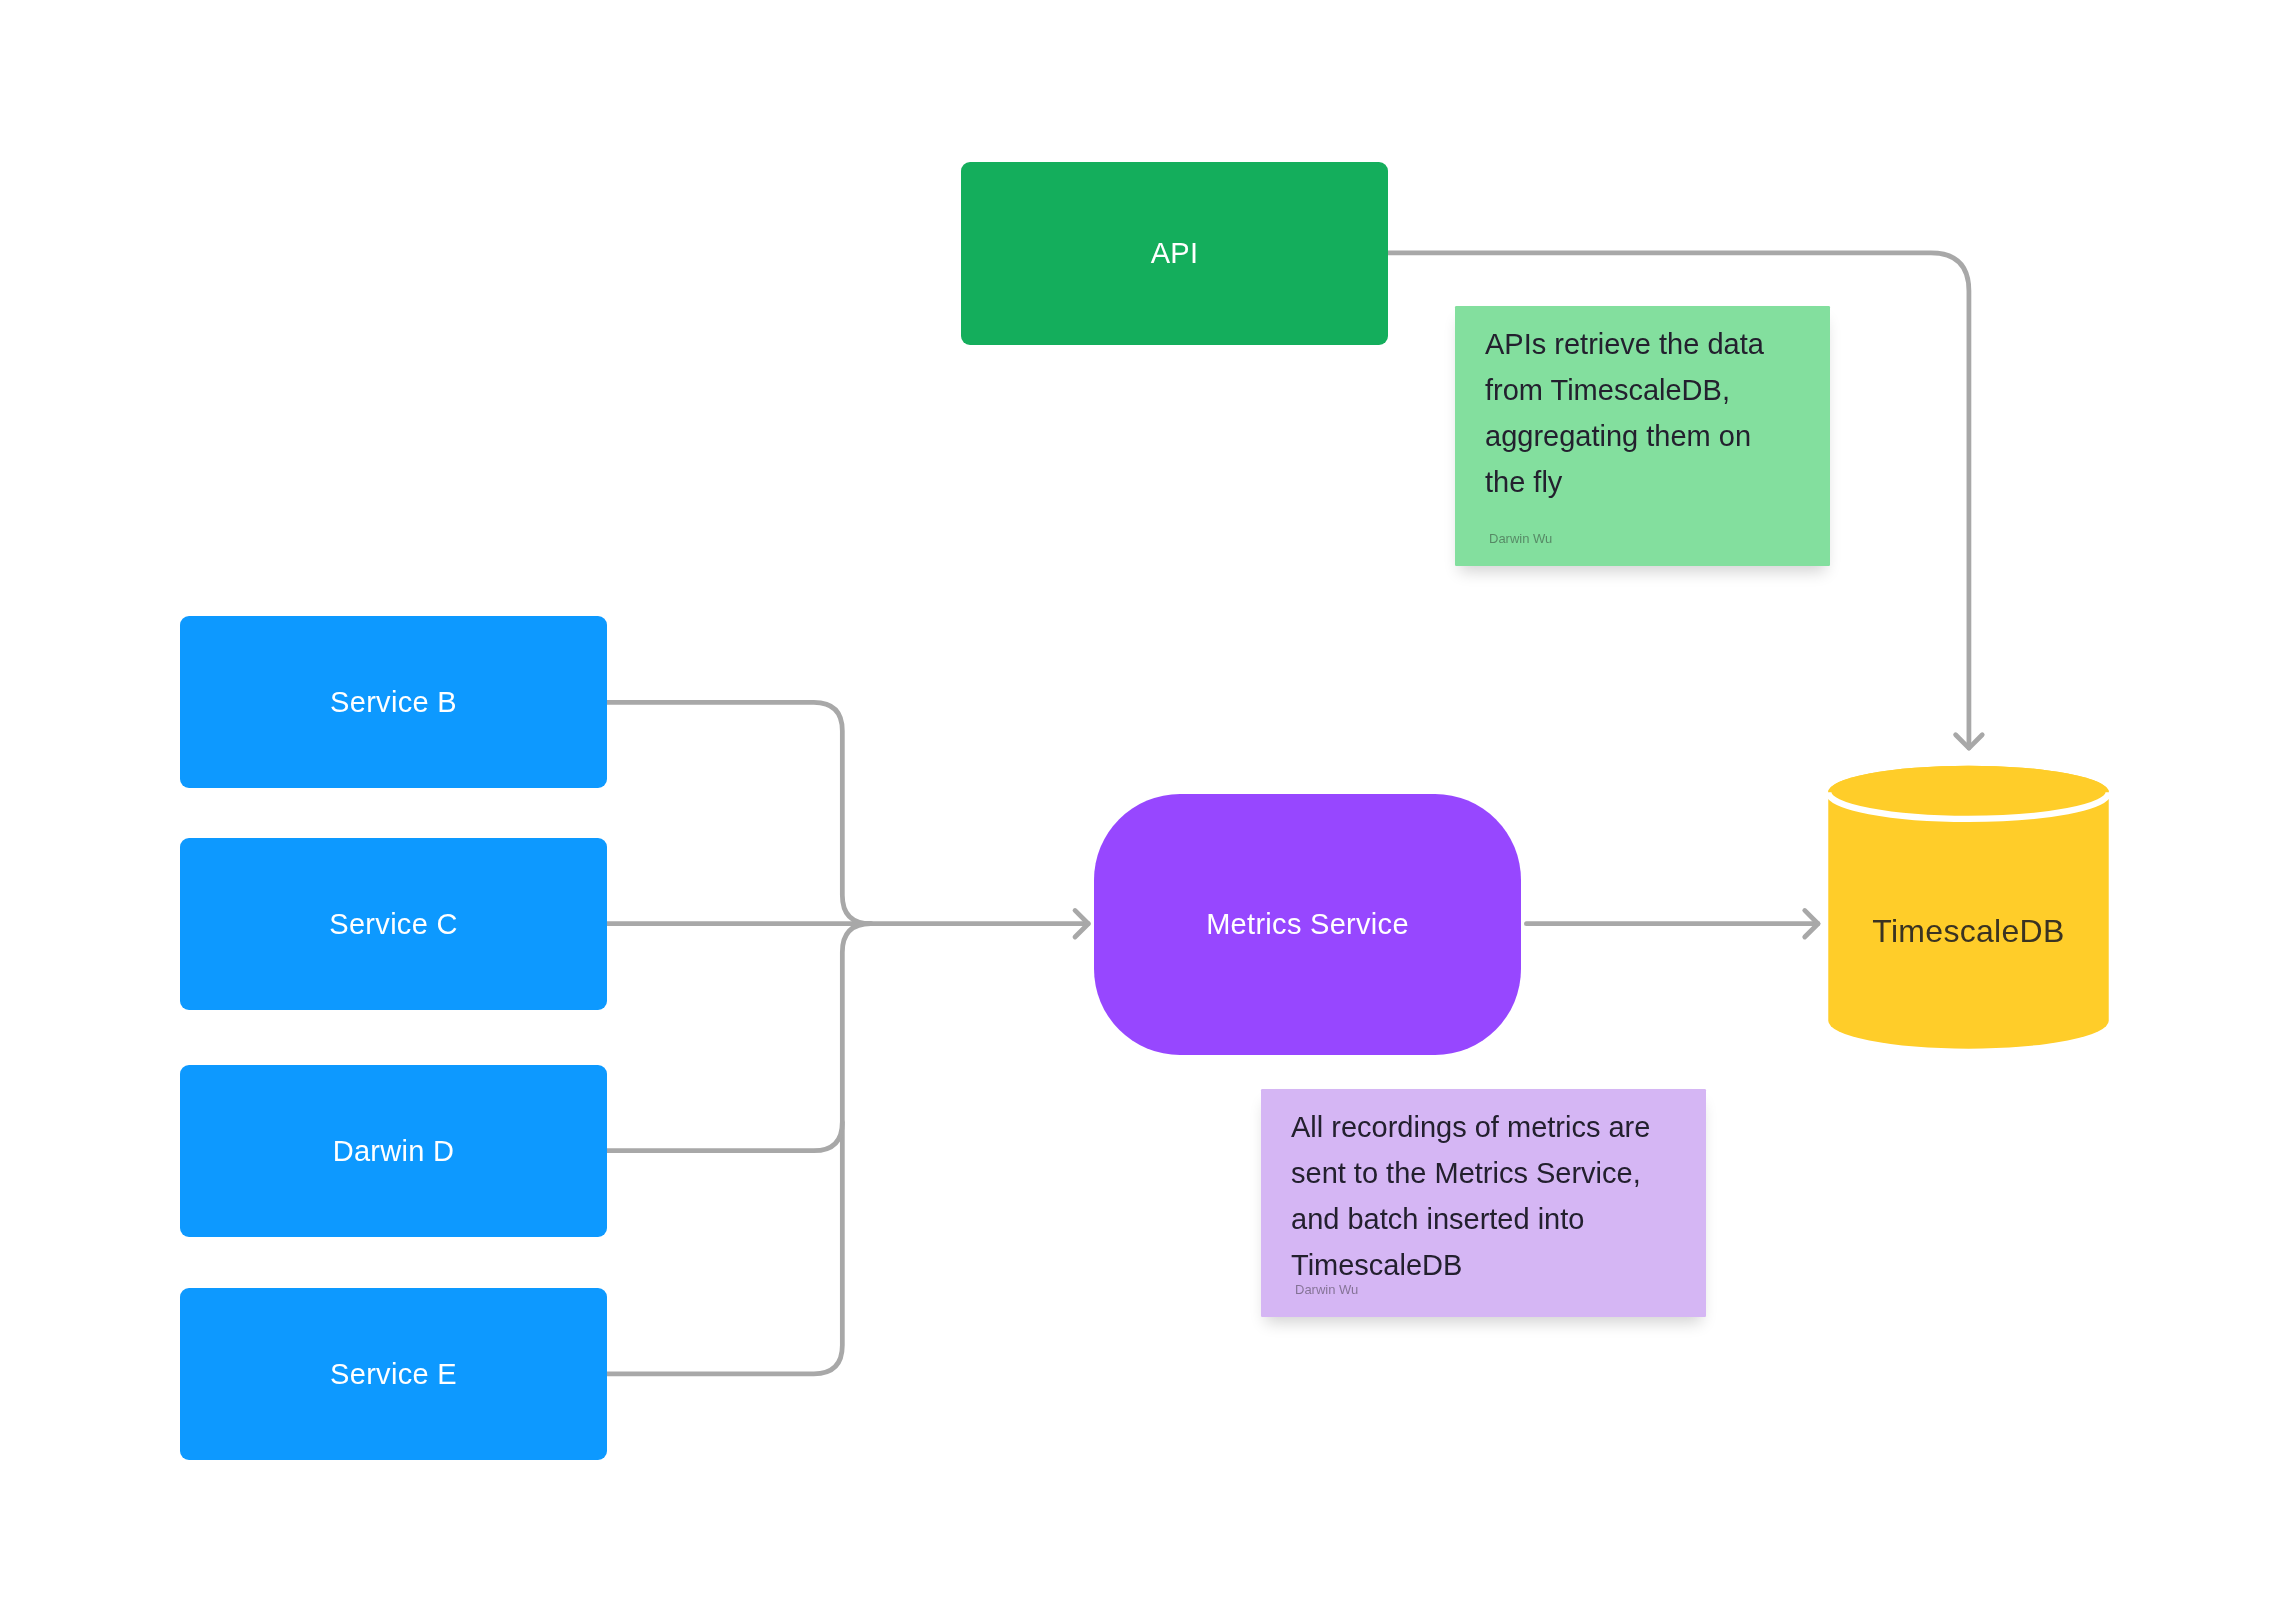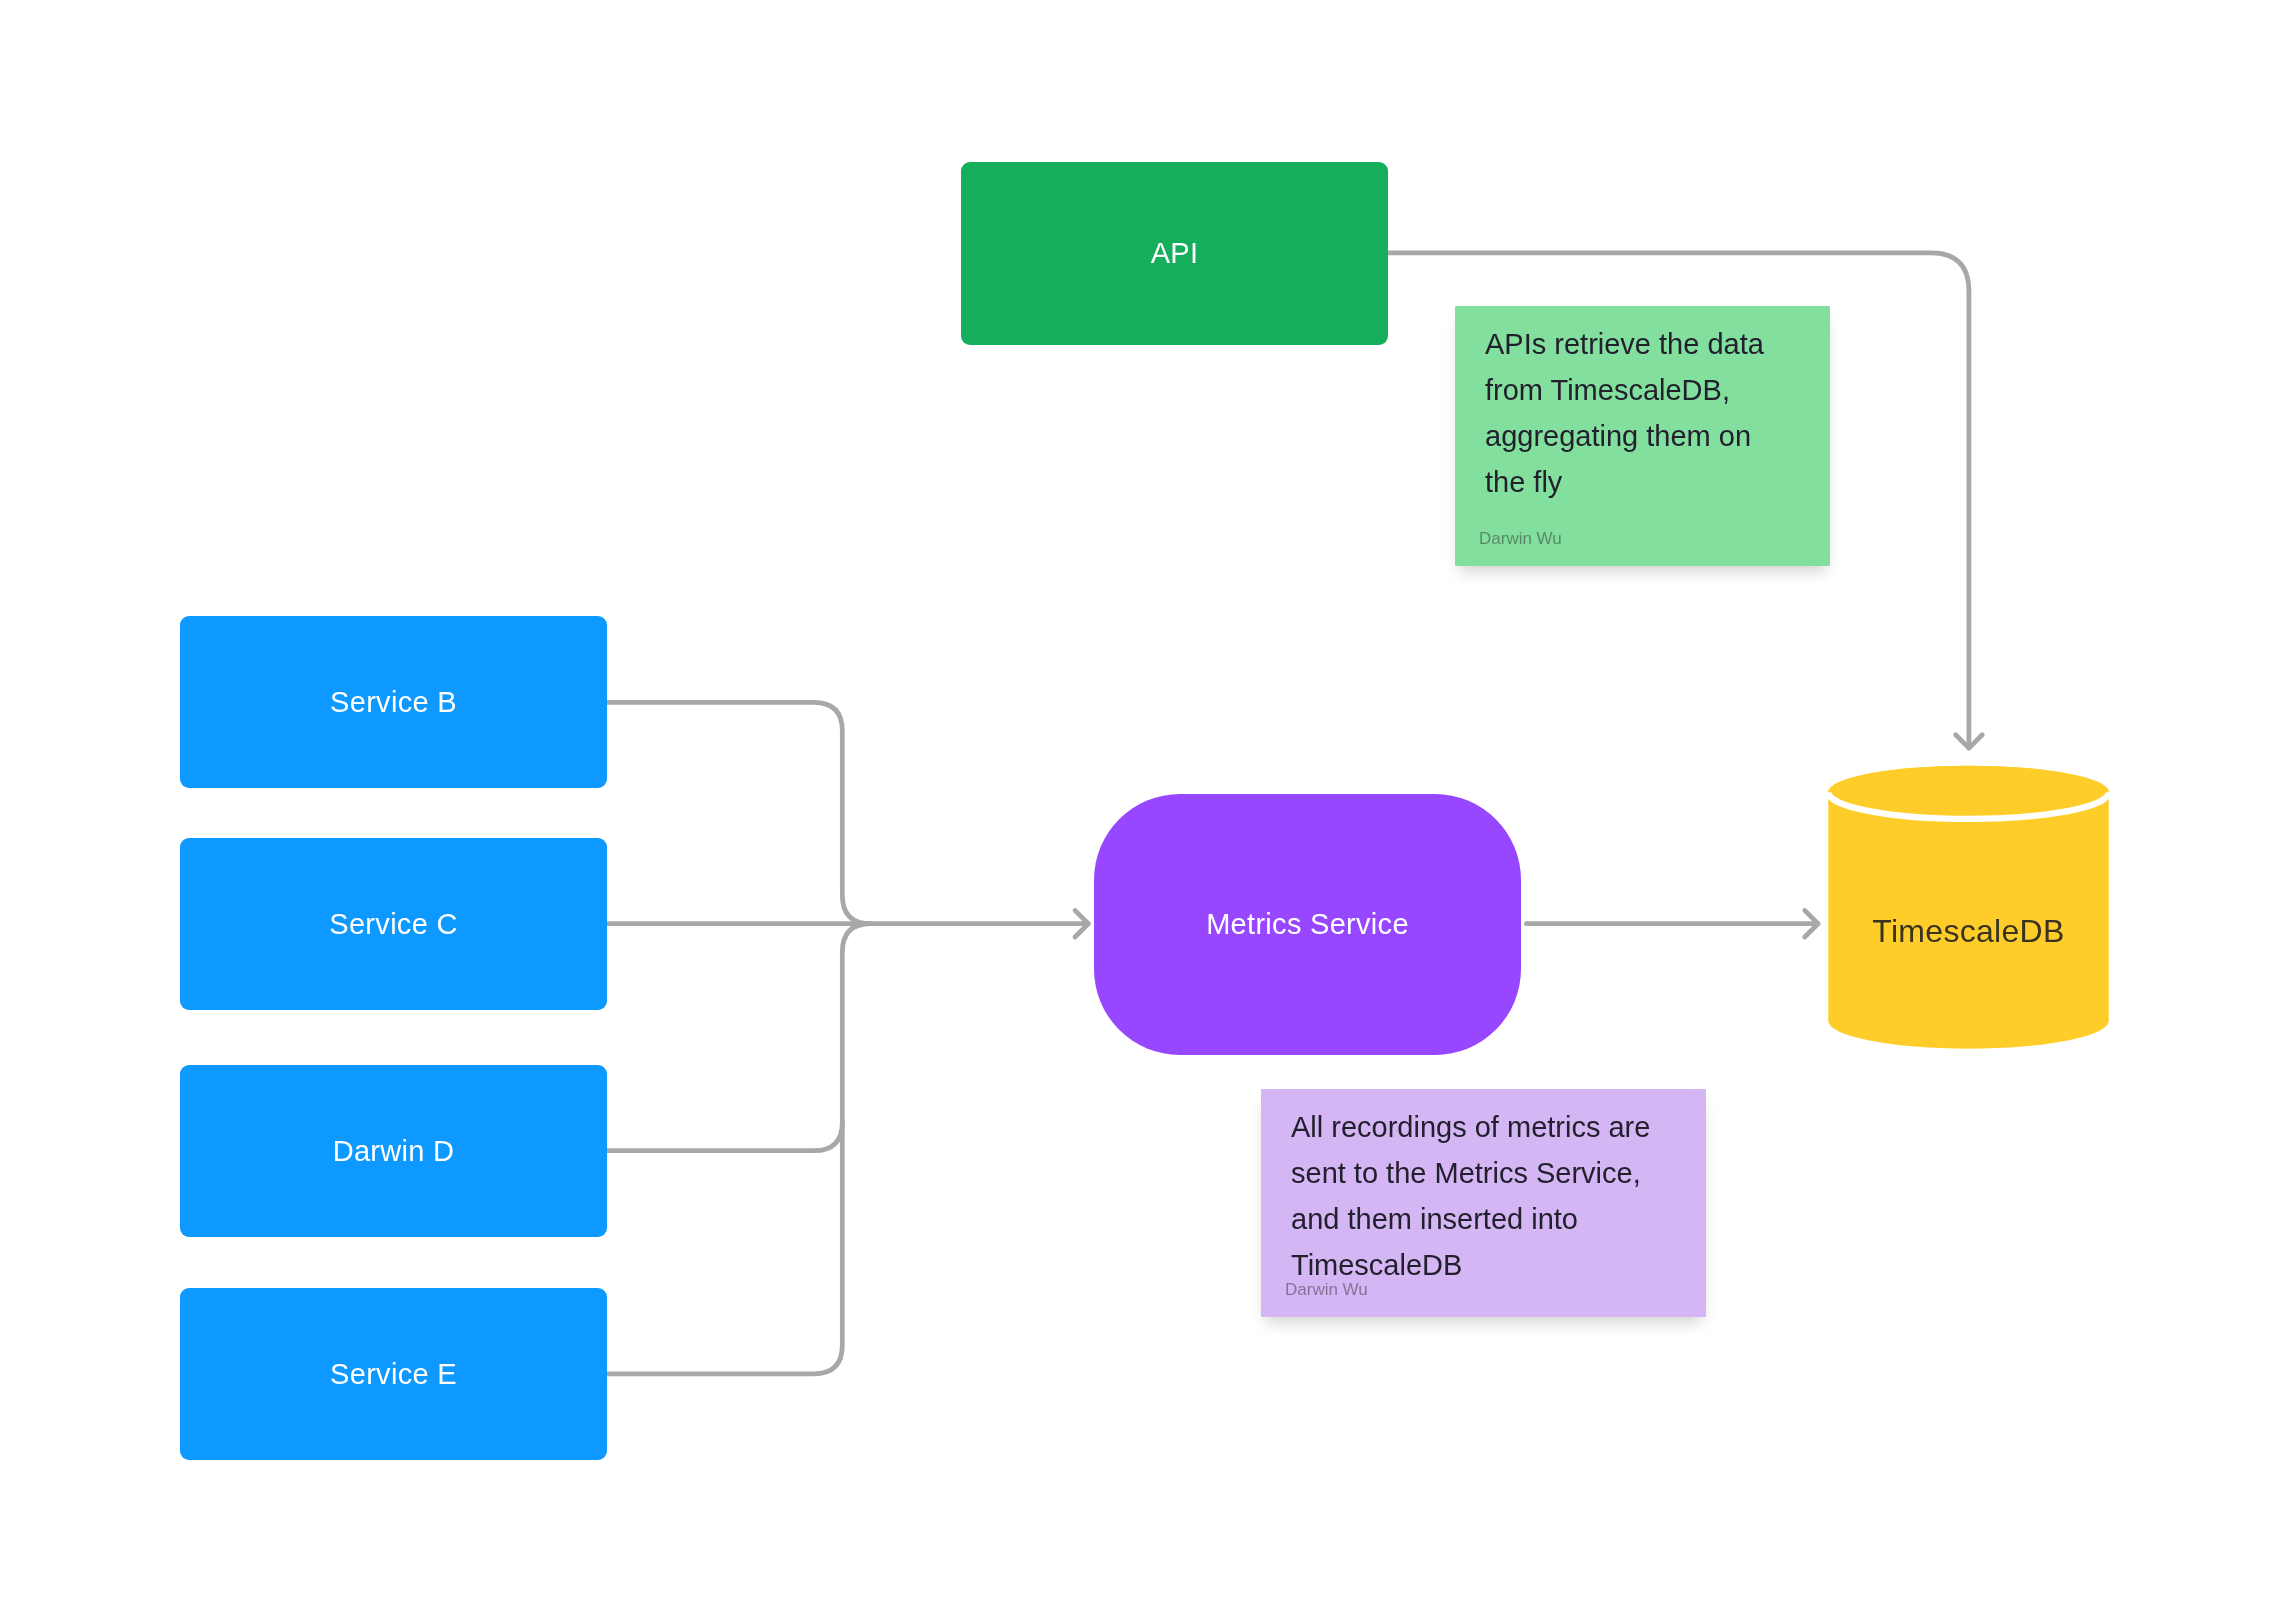--- a/index.html
+++ b/index.html
@@ -93,22 +93,22 @@
     left: 1455px; top: 306px; width: 375px; height: 260px;
     background: #83DF9E;
   }
   .sticky-metrics {
     left: 1261px; top: 1089px; width: 445px; height: 228px;
     background: #D5B6F4;
   }
   .sticky .sticky-line { white-space: nowrap; }
   .sticky .sticky-author {
     position: absolute;
-    left: 24px; bottom: 16.5px;
-    font-size: 17px;
+    left: 34px; bottom: 16.5px;
+    font-size: 13px;
     font-weight: 400;
     color: rgba(30, 30, 30, 0.45);
     line-height: 21.6px;
   }
 </style>
 </head>
 <body>
 
 <div id="canvas">
 
@@ -158,19 +158,19 @@
     <div class="sticky-line">APIs retrieve the data</div>
     <div class="sticky-line">from TimescaleDB,</div>
     <div class="sticky-line">aggregating them on</div>
     <div class="sticky-line">the fly</div>
     <div class="sticky-author">Darwin Wu</div>
   </div>
 
   <div class="sticky sticky-metrics">
     <div class="sticky-line">All recordings of metrics are</div>
     <div class="sticky-line">sent to the Metrics Service,</div>
-    <div class="sticky-line">and them inserted into</div>
+    <div class="sticky-line">and batch inserted into</div>
     <div class="sticky-line">TimescaleDB</div>
     <div class="sticky-author">Darwin Wu</div>
   </div>
 
 </div>
 
 
 </body></html>

